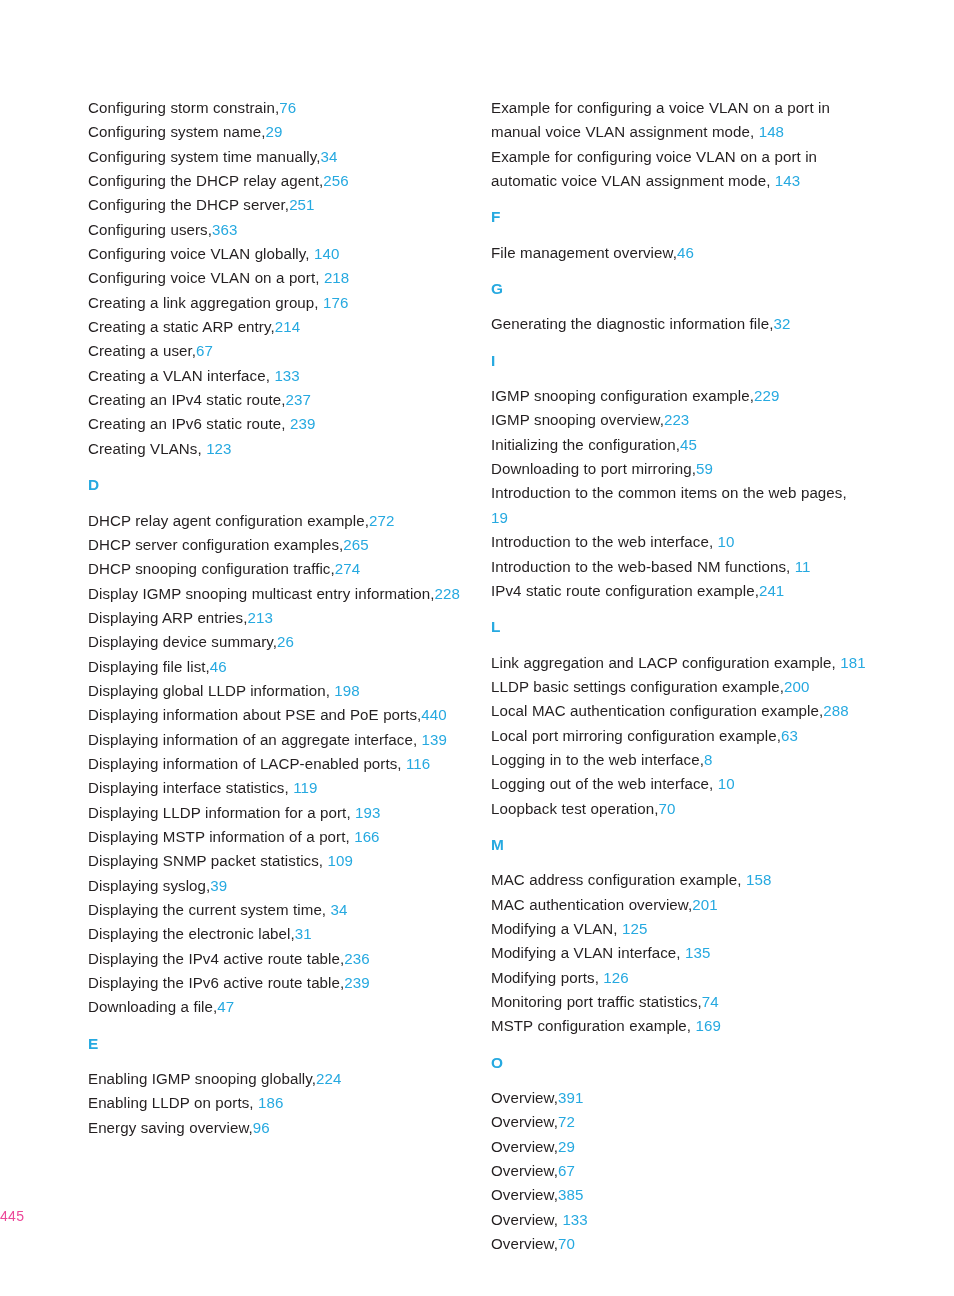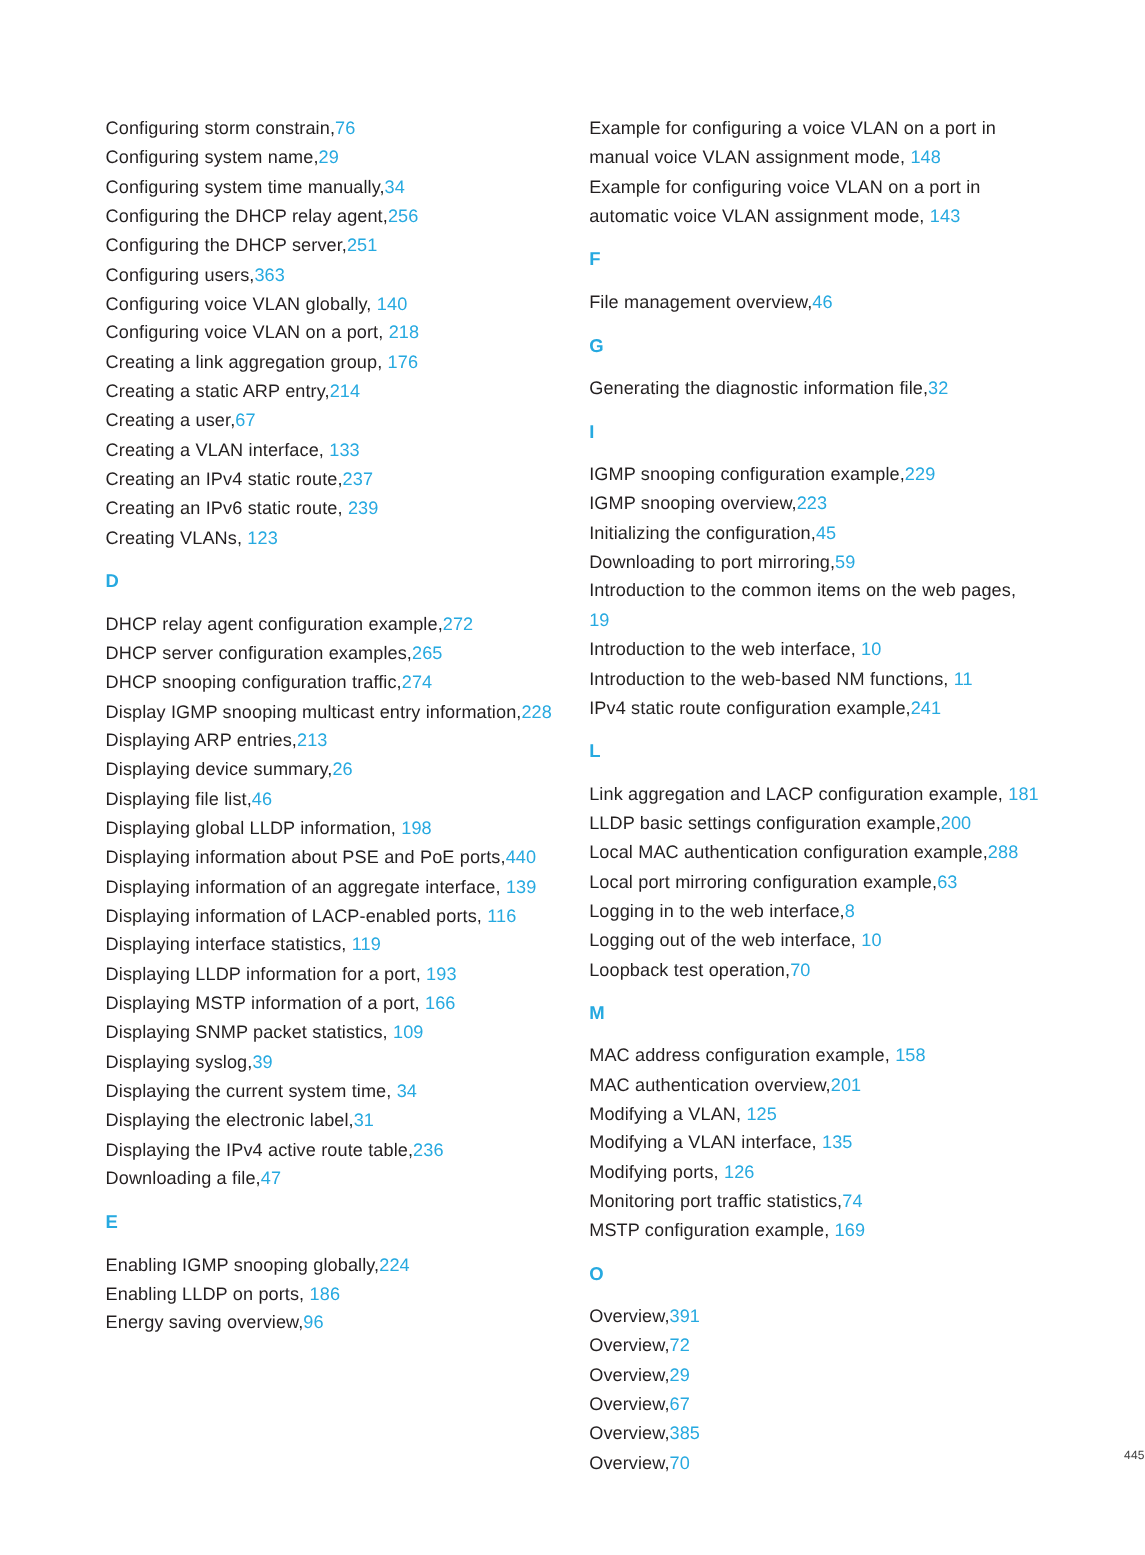--- a/index.html
+++ b/index.html
@@ -55,23 +55,23 @@
     margin: 0;
     padding-top: 12px;
     padding-bottom: 11px;
     letter-spacing: 0.02em;
   }
   .folio {
     position: absolute;
     left: 0;
     right: 0;
     top: 1208px;
-    text-align: right;
-    font-size: 10px;
-    color: #404040;
+    text-align: left;
+    font-size: 14px;
+    color: #ec4899;
     letter-spacing: 0.02em;
   }
   .group { margin: 0; padding: 0; }
 </style>
 </head>
 <body>
 
 <div class="page">
 
   <div class="columns">
@@ -107,20 +107,21 @@
           <div class="entry"><span>Displaying information of an aggregate interface, </span><span class="pg">139</span></div>
           <div class="entry"><span>Displaying information of LACP-enabled ports, </span><span class="pg">116</span></div>
           <div class="entry"><span>Displaying interface statistics, </span><span class="pg">119</span></div>
           <div class="entry"><span>Displaying LLDP information for a port, </span><span class="pg">193</span></div>
           <div class="entry"><span>Displaying MSTP information of a port, </span><span class="pg">166</span></div>
           <div class="entry"><span>Displaying SNMP packet statistics, </span><span class="pg">109</span></div>
           <div class="entry"><span>Displaying syslog,</span><span class="pg">39</span></div>
           <div class="entry"><span>Displaying the current system time, </span><span class="pg">34</span></div>
           <div class="entry"><span>Displaying the electronic label,</span><span class="pg">31</span></div>
           <div class="entry"><span>Displaying the IPv4 active route table,</span><span class="pg">236</span></div>
+          <div class="entry"><span>Displaying the IPv6 active route table,</span><span class="pg">239</span></div>
           <div class="entry"><span>Downloading a file,</span><span class="pg">47</span></div>
         </div>
         <div class="section-letter">E</div>
         <div class="group">
           <div class="entry"><span>Enabling IGMP snooping globally,</span><span class="pg">224</span></div>
           <div class="entry"><span>Enabling LLDP on ports, </span><span class="pg">186</span></div>
           <div class="entry"><span>Energy saving overview,</span><span class="pg">96</span></div>
         </div>
       </div>
     <div class="column" id="col-1">
@@ -167,20 +168,21 @@
           <div class="entry"><span>Monitoring port traffic statistics,</span><span class="pg">74</span></div>
           <div class="entry"><span>MSTP configuration example, </span><span class="pg">169</span></div>
         </div>
         <div class="section-letter">O</div>
         <div class="group">
           <div class="entry"><span>Overview,</span><span class="pg">391</span></div>
           <div class="entry"><span>Overview,</span><span class="pg">72</span></div>
           <div class="entry"><span>Overview,</span><span class="pg">29</span></div>
           <div class="entry"><span>Overview,</span><span class="pg">67</span></div>
           <div class="entry"><span>Overview,</span><span class="pg">385</span></div>
+          <div class="entry"><span>Overview, </span><span class="pg">133</span></div>
           <div class="entry"><span>Overview,</span><span class="pg">70</span></div>
         </div>
       </div>
   </div>
 
   <div class="folio">445</div>
 
 </div>
 
 </body></html>

